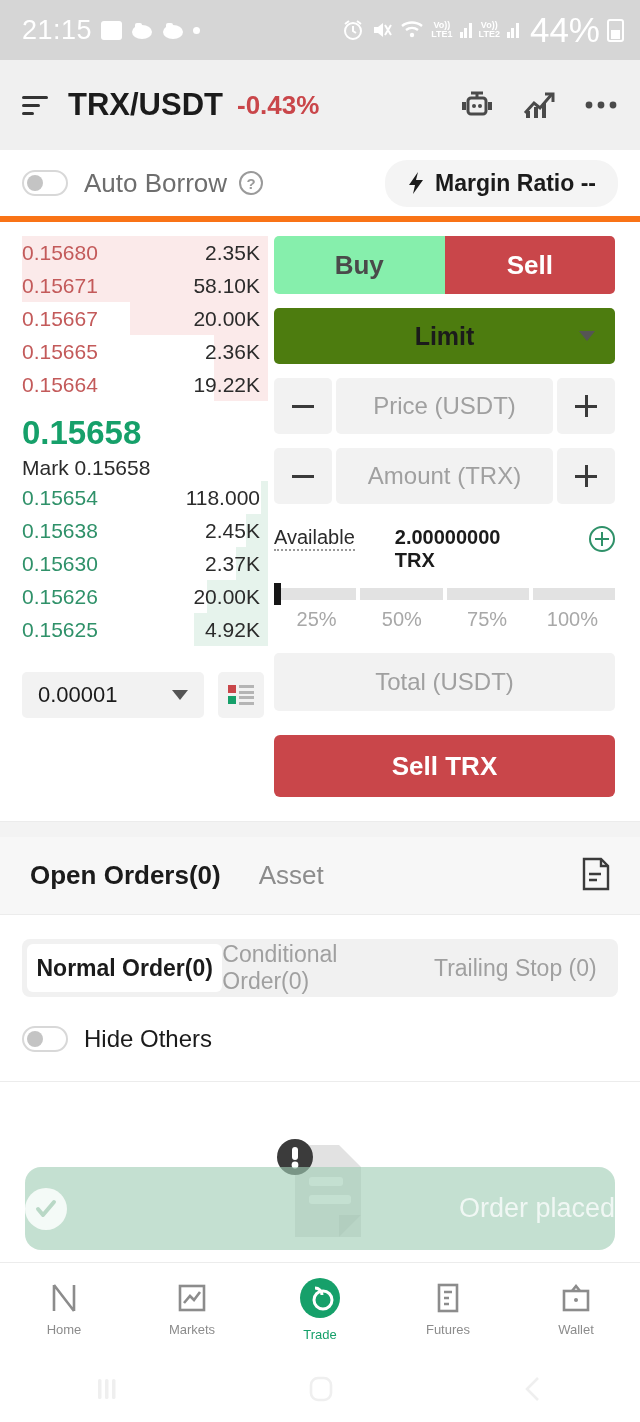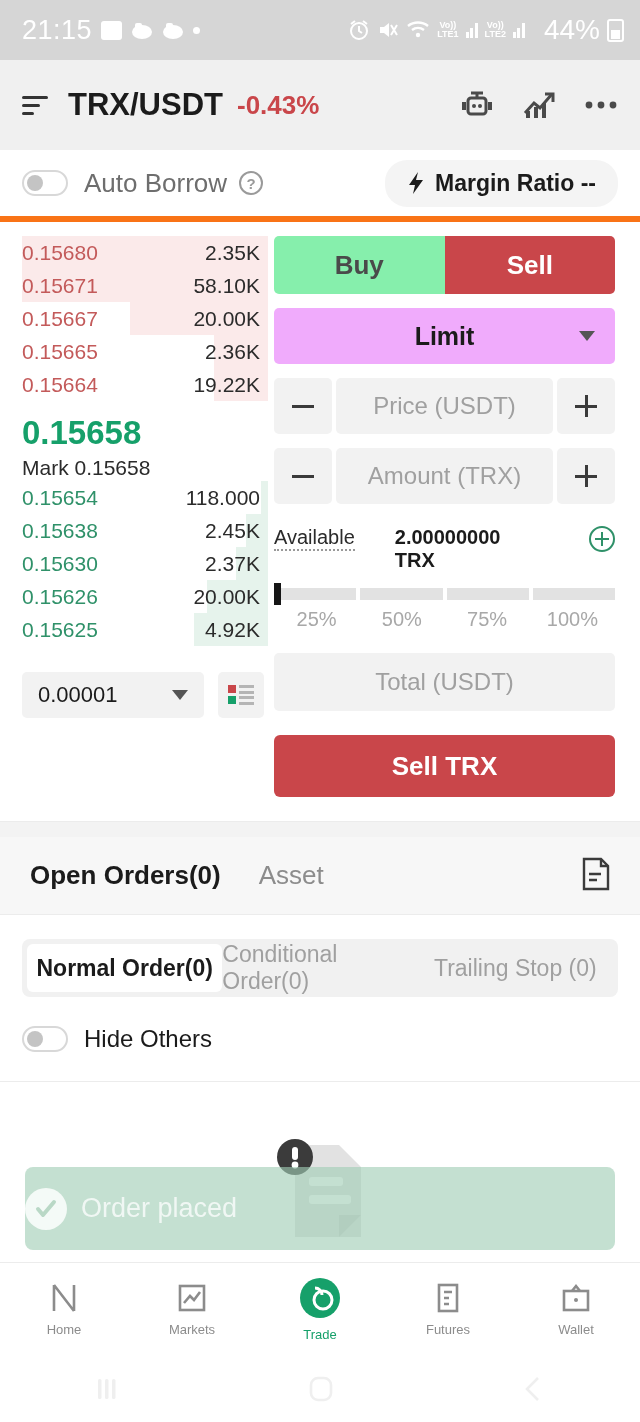--- a/index.html
+++ b/index.html
@@ -14,21 +14,21 @@
 
   
   .statusbar{
     height:60px; background:#d6d6d6; color:#ffffff;
     display:flex; align-items:center; justify-content:space-between;
     padding:0 16px 0 22px;
   }
   .sb-left{ display:flex; align-items:center; gap:9px; }
   .sb-time{ font-size:27px; letter-spacing:.5px; }
   .sb-right{ display:flex; align-items:center; gap:7px; }
-  .sb-pct{ font-size:28px; margin-left:12px;text-align:center; }
+  .sb-pct{ font-size:35px; margin-left:4px;text-align:center; }
   .ico-sq{ width:21px;height:19px;border-radius:3px;background:#fff; }
   .ico-dot{ width:7px;height:7px;border-radius:50%;background:#fff; }
   .batt{ width:17px;height:23px;border:2px solid #fff;border-radius:3px;position:relative;}
   .batt:after{content:"";position:absolute;left:2px;right:2px;bottom:1px;height:9px;background:#fff;}
   .volte{ display:flex;flex-direction:column;align-items:center;line-height:1;font-size:9px;font-weight:bold;}
   .bars{ display:flex;align-items:flex-end;gap:1.5px;height:16px;}
   .bars i{ width:3px;background:#fff;display:block;}
   .bars i:nth-child(1){height:6px} .bars i:nth-child(2){height:10px} .bars i:nth-child(3){height:15px}
 
   
@@ -94,21 +94,21 @@
   .caret{ width:0;height:0;border-left:8px solid transparent;border-right:8px solid transparent;border-top:10px solid #555;}
   .depthbtn{ width:46px;height:46px;background:#f2f2f2;border-radius:5px;display:flex;align-items:center;justify-content:center;}
 
   
   .form{ flex:1; padding:0 25px 0 6px; }
   .bs{ display:flex; border-radius:5px; overflow:hidden; }
   .bs div{ flex:1; height:58px; display:flex; align-items:center; justify-content:center; font-size:26px; font-weight:bold;}
   .buy{ background:#86efac; color:#4a4a4a; }
   .sell{ background:#c9464a; color:#fff; }
   .limit{
-    margin-top:14px;height:56px;background:#f0abfc;border-radius:5px;
+    margin-top:14px;height:56px;background:#4d7c0f;border-radius:5px;
     display:flex;align-items:center;justify-content:center;position:relative;
     font-size:25px;font-weight:bold;color:#1b1b1b;
   }
   .limit .caret{ position:absolute; right:20px; }
   .stepper{ margin-top:14px; display:flex; gap:4px;align-items:flex-end; }
   .stp{ width:58px;height:56px;background:#f2f2f2;border-radius:5px;display:flex;align-items:center;justify-content:center;}
   .stp i{ background:#3b3b3b; display:block; }
   .minus{ width:22px;height:3px; }
   .plus-wrap{ position:relative;width:22px;height:22px;display:flex;align-items:center;justify-content:center;}
   .plus-wrap i:first-child{width:22px;height:3px;}
@@ -146,22 +146,22 @@
   .st.active{ background:#fff;color:#1b1b1b;font-weight:bold; }
   .hide{ display:flex;align-items:center;padding:28px 22px 0; }
   .hide-lbl{ font-size:24px;color:#1b1b1b;margin-left:16px; }
   .empty{ border-top:1px solid #ececec; margin-top:28px; height:268px;
           display:flex;flex-direction:column;align-items:center;justify-content:center;gap:18px;}
   .empty-txt{ font-size:26px;color:#6b6b6b; }
 
   
   .toast{
     position:absolute; left:25px; right:25px; top:1167px; height:83px;
-    background:rgba(160,205,180,0.62); border-radius:8px;
-    display:flex; align-items:center; justify-content:flex-start; gap:14px;
+    background:rgba(160,205,180,0.62); border-radius:16px;
+    display:flex; align-items:center; justify-content:space-between; gap:14px;
   }
   .toast-txt{ font-size:27px; color:rgba(255,255,255,0.75); }
   .check{ width:42px;height:42px;border-radius:50%;background:rgba(255,255,255,0.82);
           display:flex;align-items:center;justify-content:center; }
 
   
   .bnav{ position:absolute; left:0; right:0; top:1262px; height:93px; background:#fff;
          border-top:1px solid #ececec; display:flex; }
   .bn{ flex:1; display:flex; flex-direction:column; align-items:center; justify-content:center; gap:8px; }
   .bn span{ font-size:13px; color:#8c8c8c; }

